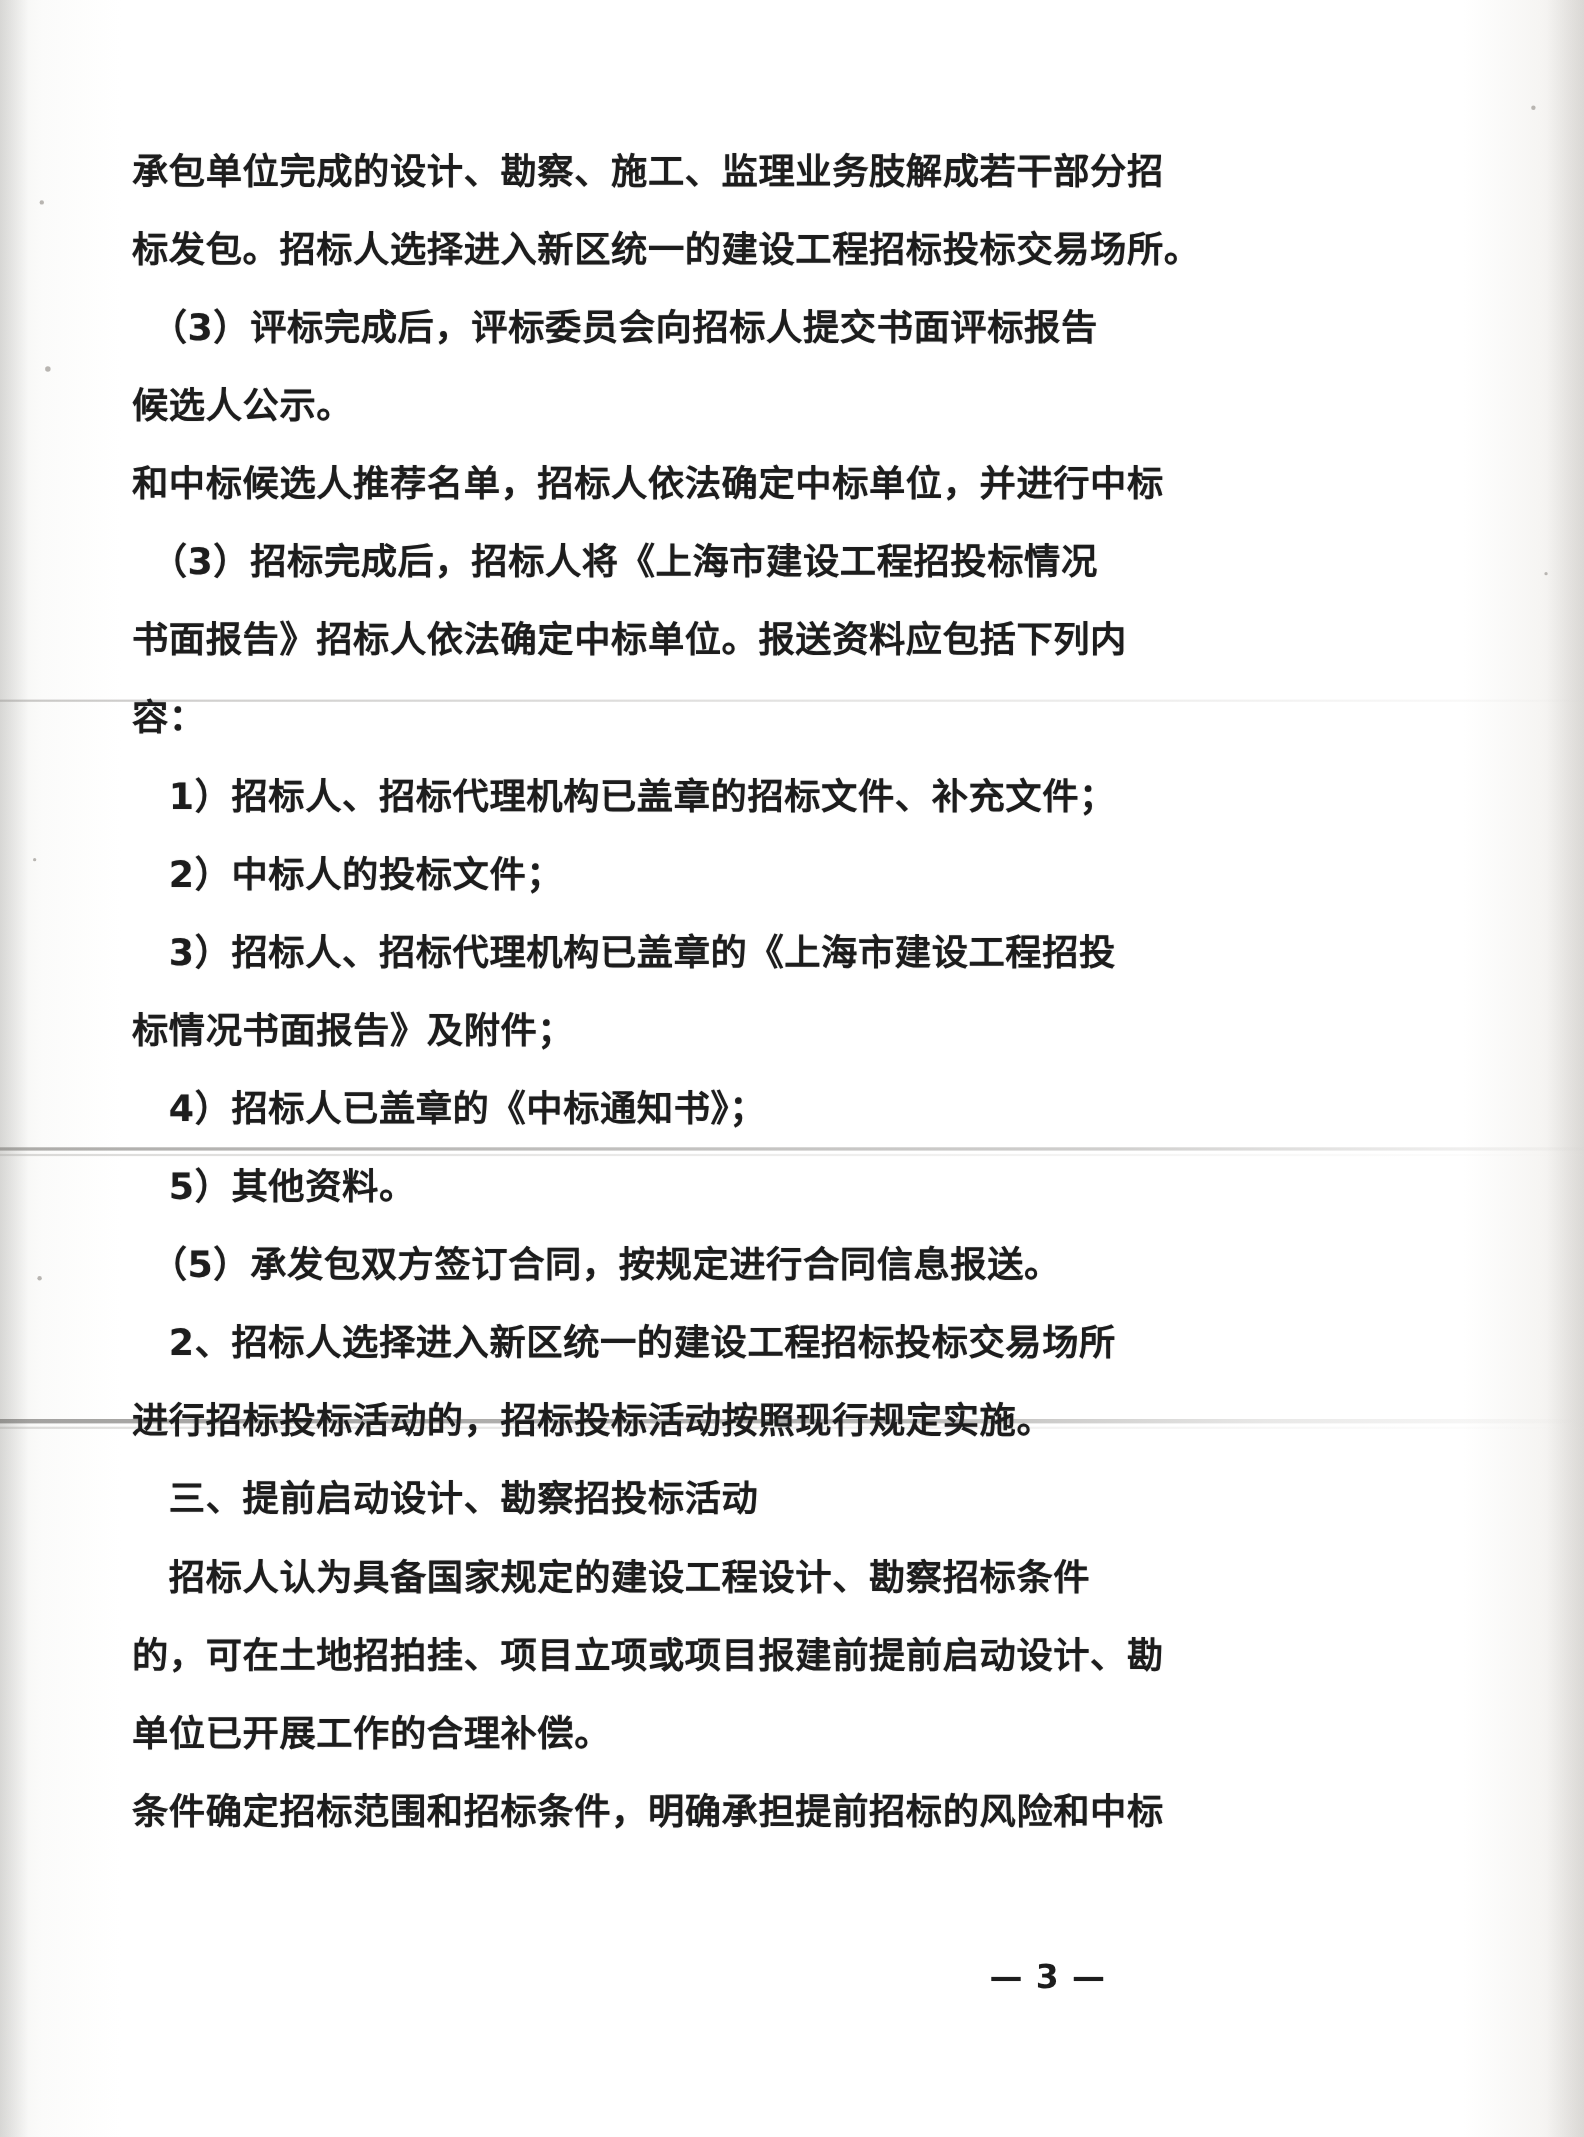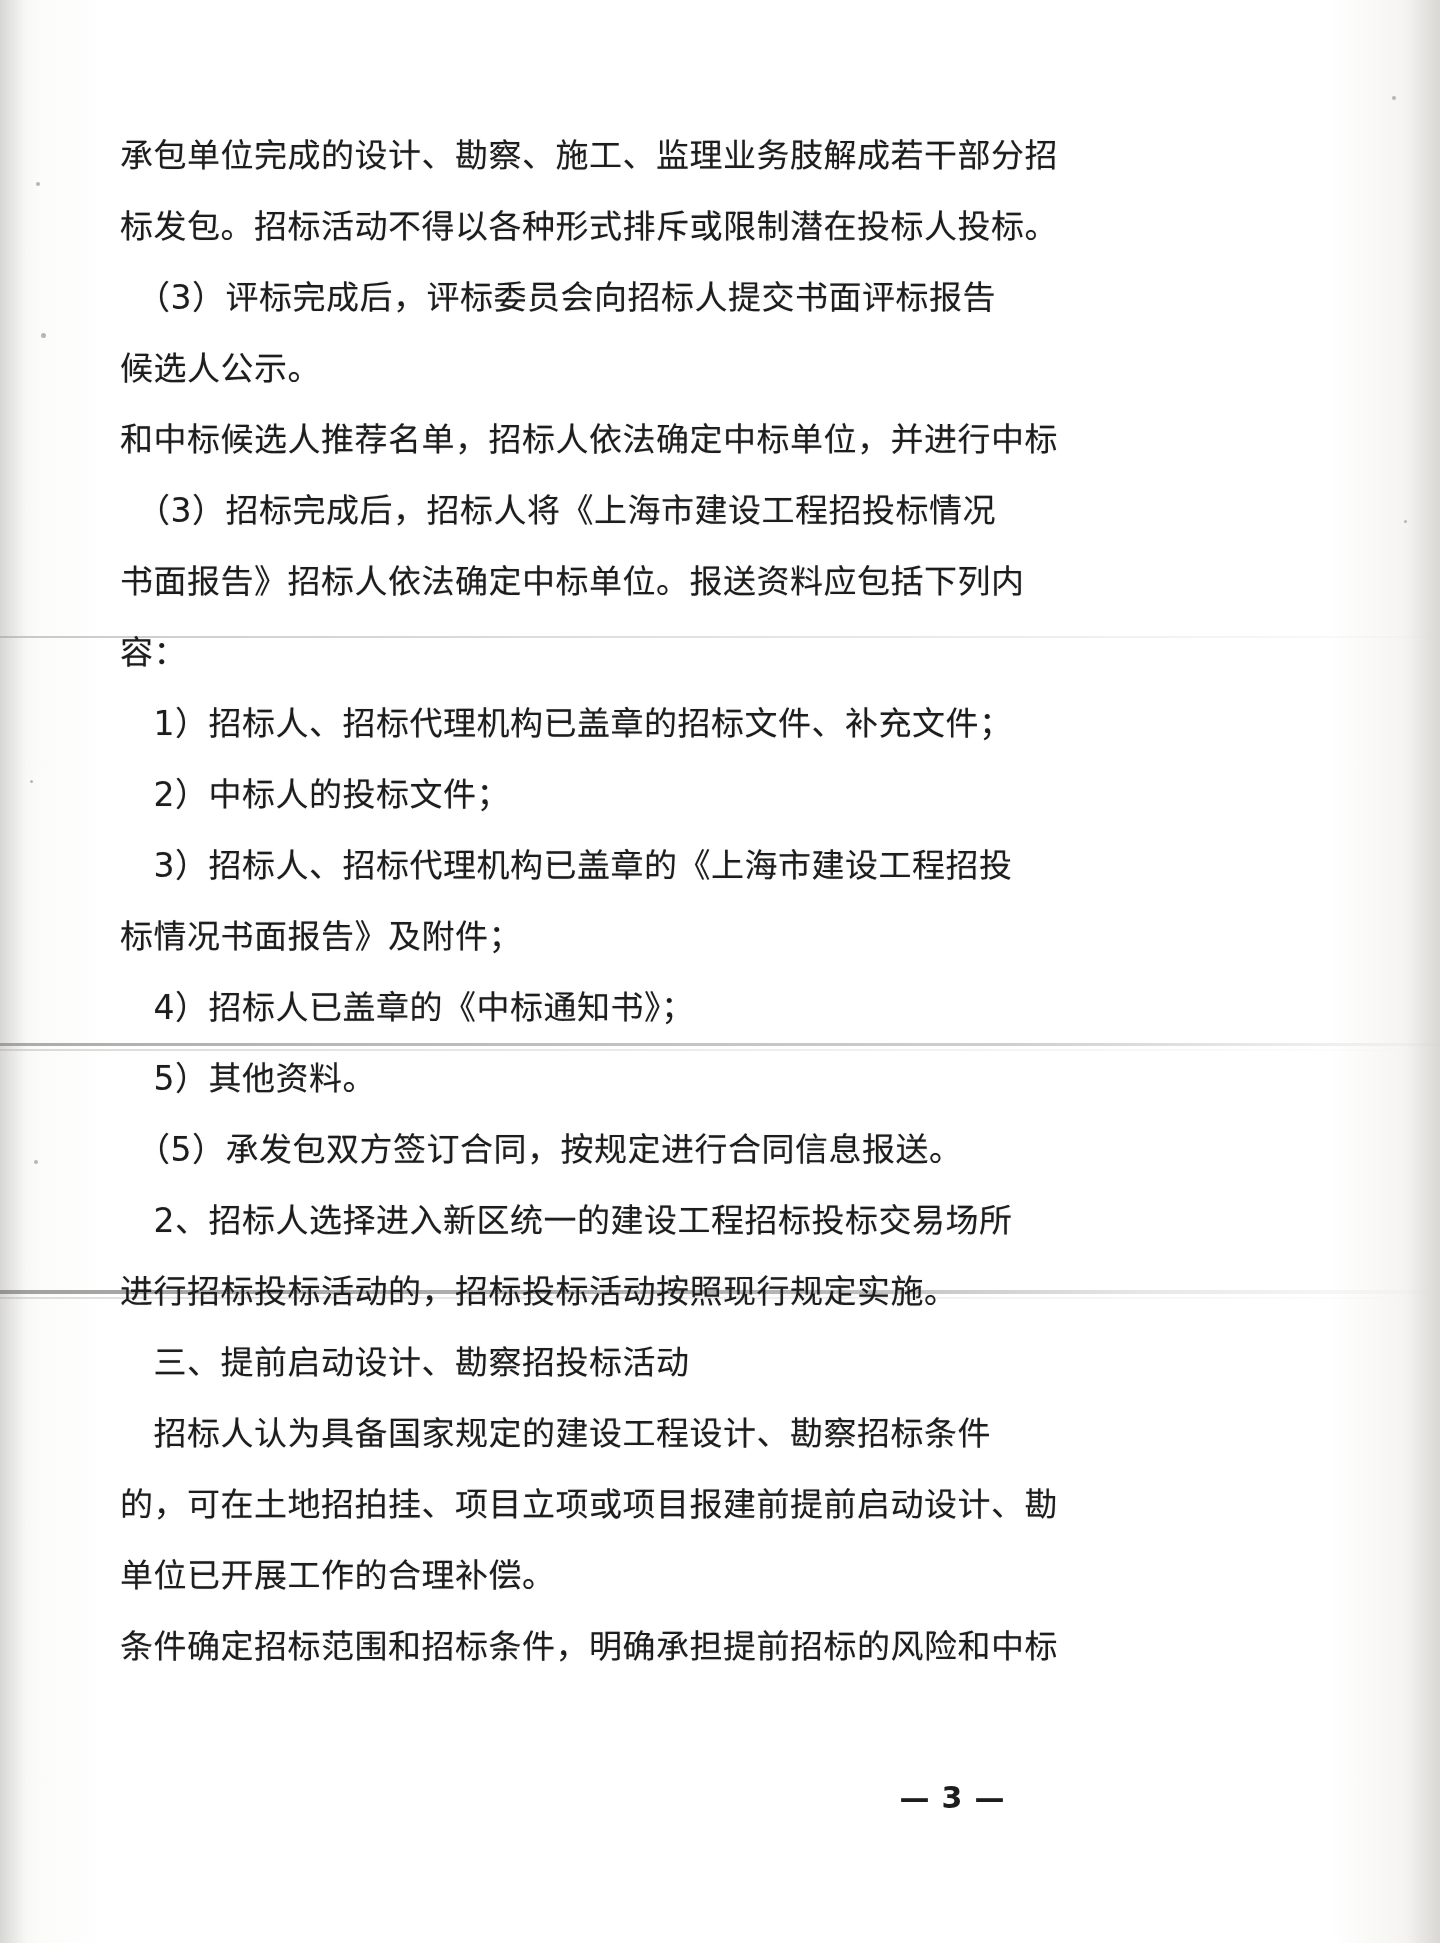--- a/index.html
+++ b/index.html
@@ -69,21 +69,21 @@
   }
 
   p.line {
     margin: 0;
     color: #1d1d1d;
     font-size: 33px;
     line-height: 71px;
     letter-spacing: 0.5px;
     white-space: pre;
     font-family: "DejaVu Sans", "Liberation Sans", sans-serif;
-    font-weight: 400;
+    font-weight: 700;
     text-shadow: 0 0 1px rgba(40,40,40,0.35);
   }
 
   .footer {
     position: absolute;
     left: 0;
     top: 1780px;
     width: 1440px;
     text-align: center;
     color: #1d1d1d;
@@ -113,21 +113,21 @@
 
   <div class="speck" style="left:36px;  top:182px; width:4px;  height:4px;"></div>
   <div class="speck" style="left:41px;  top:333px; width:5px;  height:5px;"></div>
   <div class="speck" style="left:30px;  top:780px; width:3px;  height:3px;"></div>
   <div class="speck" style="left:34px;  top:1160px; width:4px; height:4px;"></div>
   <div class="speck" style="left:1392px; top:96px;  width:4px;  height:4px;"></div>
   <div class="speck" style="left:1404px; top:520px; width:3px;  height:3px;"></div>
 
   <div class="content">
     <p class="line">承包单位完成的设计、勘察、施工、监理业务肢解成若干部分招</p>
-    <p class="line">标发包。招标活动不得以各种形式排斥或限制潜在投标人投标。</p>
+    <p class="line">标发包。招标人选择进入新区统一的建设工程招标投标交易场所。</p>
     <p class="line">　（3）评标完成后，评标委员会向招标人提交书面评标报告</p>
     <p class="line">候选人公示。</p>
     <p class="line">和中标候选人推荐名单，招标人依法确定中标单位，并进行中标</p>
     <p class="line">　（3）招标完成后，招标人将《上海市建设工程招投标情况</p>
     <p class="line">书面报告》招标人依法确定中标单位。报送资料应包括下列内</p>
     <p class="line">容：</p>
     <p class="line">　1）招标人、招标代理机构已盖章的招标文件、补充文件；</p>
     <p class="line">　2）中标人的投标文件；</p>
     <p class="line">　3）招标人、招标代理机构已盖章的《上海市建设工程招投</p>
     <p class="line">标情况书面报告》及附件；</p>

